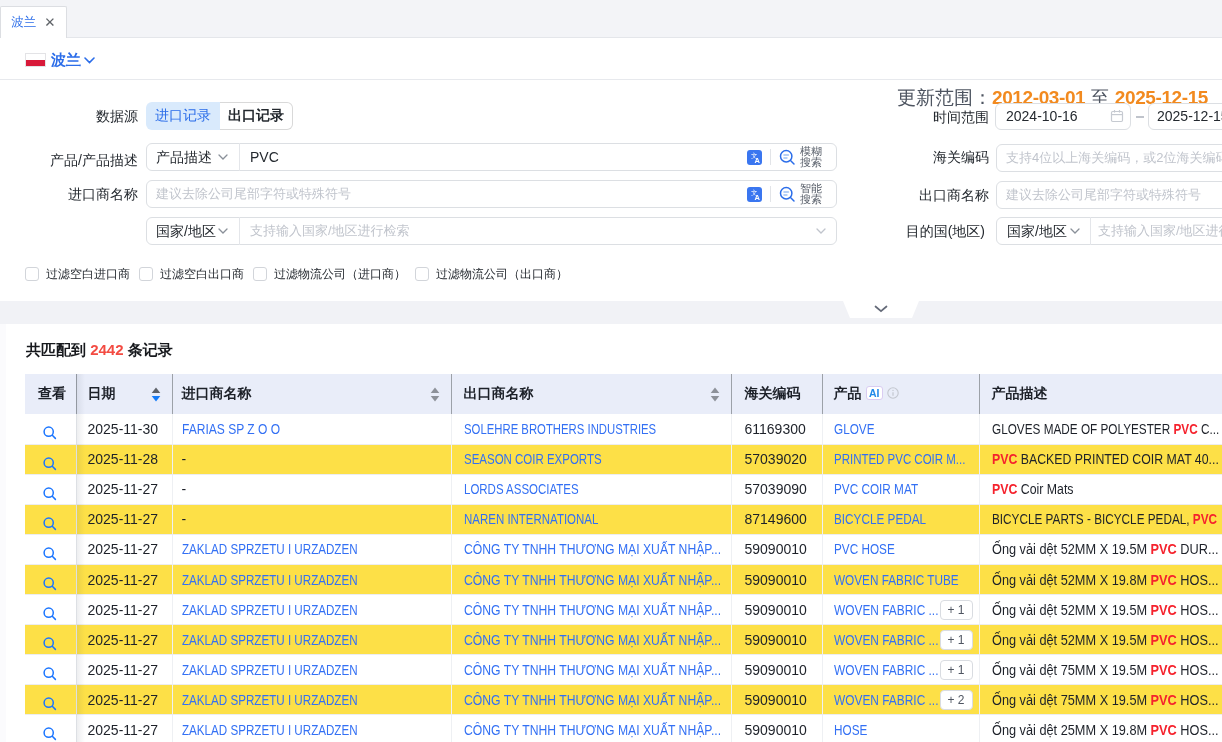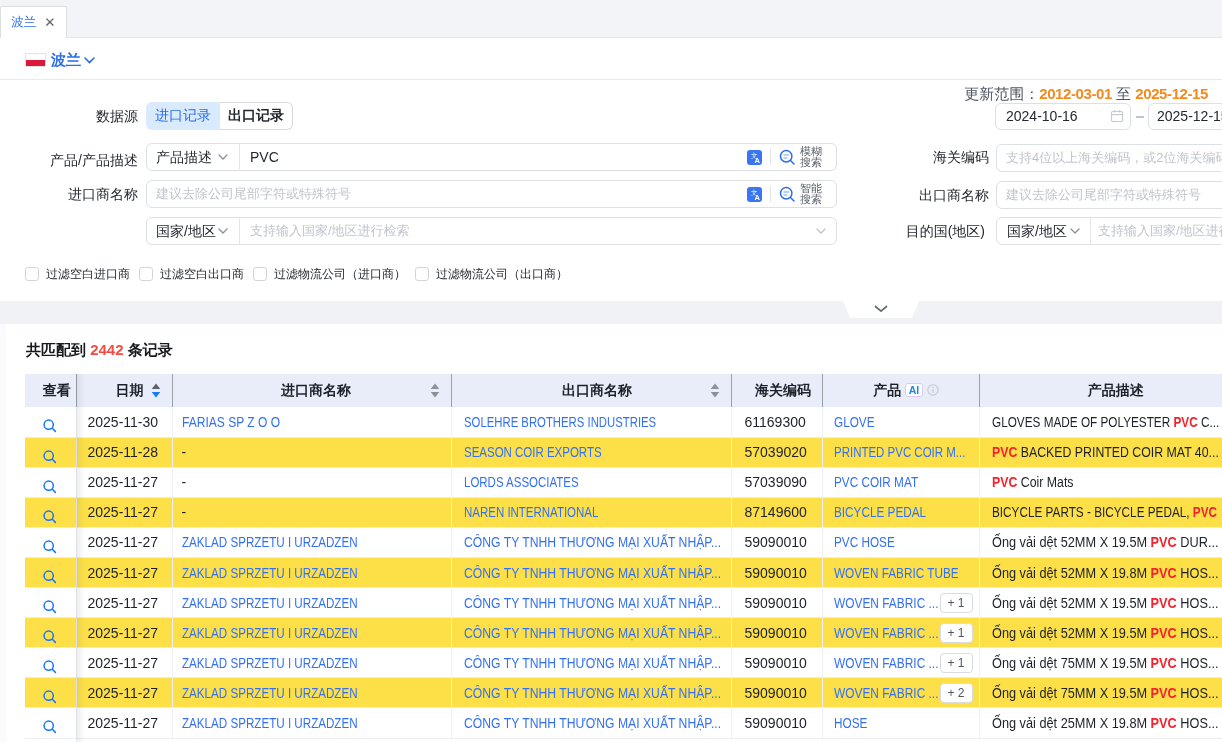--- a/index.html
+++ b/index.html
@@ -27,21 +27,21 @@
 .flabel { position:absolute; width:138px; text-align:right; font-size:14px; color:#24292f; line-height:28px; }
 .ctrl { position:absolute; background:#fff; border:1px solid #dcdfe3; border-radius:6px; height:28px; }
 .ph { color:#c0c4cc; white-space:nowrap; font-size:13px; }
 
 
 #tg { position:absolute; left:146px; top:22px; height:26px; display:flex; }
 #tg .on { width:74px; height:28px; background:#d9eafc; color:#2b6de9; border-radius:6px 0 0 6px; display:flex; align-items:center; justify-content:center; font-size:14px; }
 #tg .off { width:73px; height:28px; background:#fff; border:1px solid #d9d9d9; border-left:none; border-radius:0 6px 6px 0; display:flex; align-items:center; justify-content:center; font-size:14px; color:#24292f;font-weight:bold; }
 
 
-#upd { position:absolute; top:5px; right:14px; font-size:15px; color:#4e5561; }
+#upd { position:absolute; top:5px; right:14px; font-size:19px; color:#4e5561; }
 #upd b { color:#f28a1f; font-weight:bold; letter-spacing:-0.4px; }
 
 .din { position:absolute; white-space:nowrap; border:1px solid #dcdfe3; border-radius:6px; background:#fff; height:27px; line-height:25px; font-size:14px; color:#24292f; padding-left:10px; }
 .calico { position:absolute; }
 
 .suffix { position:absolute; display:flex; align-items:center; }
 .vdiv { width:1px; height:16px; background:#e2e4e8; margin:0 8px; }
 .srch2 { font-size:11px; line-height:11px; color:#565d68; margin-left:4px; }
 
 
@@ -53,21 +53,21 @@
 #band { position:absolute; left:0; top:301px; width:1222px; height:23px; background:#f1f2f6; }
 #tongue { position:absolute; left:843px; top:0; width:76px; height:17px; background:#fff; clip-path:polygon(0 0, 76px 0, 69px 17px, 7px 17px); }
 
 
 #results { position:absolute; left:0; top:324px; width:1222px; height:418px; background:#fff; border-left:6px solid #fbfbfd; }
 #count { position:absolute; left:26px; top:341px; font-size:15px; font-weight:bold; color:#17191d; }
 #count b { color:#f34b42; }
 
 #tblwrap { position:absolute; left:25px; top:374px; width:1197px; height:368px; overflow:hidden; }
 table { border-collapse:collapse; table-layout:fixed; width:1215px; }
-th { background:#e9edf9; height:33px; font-size:14px; font-weight:bold; color:#1d2129; text-align:center; padding:0 0 0 12px; border-right:1px solid #9ca1a8; position:relative; }
+th { background:#e9edf9; height:40px; font-size:14px; font-weight:bold; color:#1d2129; text-align:left; padding:0 0 0 12px; border-right:1px solid #9ca1a8; position:relative; }
 th:last-child { border-right:none; }
 td { height:30.1px; font-size:14px; padding:0 8px 0 12px; border-bottom:1px solid #ecedf0; border-right:1px solid #eef0f3; white-space:nowrap; overflow:hidden; }
 td:last-child { border-right:none; }
 tr.alt td { background:#fde047; }
 td.c { text-align:center; padding:0; } td.c svg { display:block; margin:9px auto 0; }
 a.lk { color:#3370f4; text-decoration:none; }
 .sx { display:inline-block; white-space:nowrap; transform-origin:left center; }
 .red { color:#f5222d; font-weight:bold; }
 .tdrel { position:relative; }
 .tag { position:absolute; top:5px; display:inline-block; border:1px solid #d9dce1; border-radius:4px; font-size:12px; color:#4e5561; line-height:18px; padding:0 7px; background:#fff; margin-left:10px; vertical-align:1px; }
@@ -99,20 +99,21 @@
   </div>
 
   <div id="filter">
     <div class="flabel" style="left:0;top:22px;">数据源</div>
     <div id="tg">
         <div class="on">进口记录</div>
         <div class="off">出口记录</div>
       </div>
 
     <div id="upd">更新范围：<b>2012-03-01</b> 至 <b>2025-12-15</b></div>
+    <div class="flabel" style="left:851px;top:23px;">时间范围</div>
     <div class="din" style="left:995px;top:23px;width:136px;">2024-10-16</div>
     <svg class="calico" style="left:1110px;top:29px;" width="14" height="14" viewBox="0 0 14 14">
         <rect x="1.5" y="2.5" width="11" height="10" rx="1.2" fill="none" stroke="#c6cad1" stroke-width="1.2"></rect>
         <line x1="1.5" y1="5.6" x2="12.5" y2="5.6" stroke="#c6cad1" stroke-width="1.2"></line>
         <line x1="4.5" y1="1" x2="4.5" y2="3.6" stroke="#c6cad1" stroke-width="1.2"></line>
         <line x1="9.5" y1="1" x2="9.5" y2="3.6" stroke="#c6cad1" stroke-width="1.2"></line>
       </svg>
     <div class="abs" style="left:1136px;top:36px;width:8px;height:1.5px;background:#c0c4cc;"></div>
     <div class="din" style="left:1148px;top:23px;width:136px;padding-left:8px;">2025-12-15</div>
 

